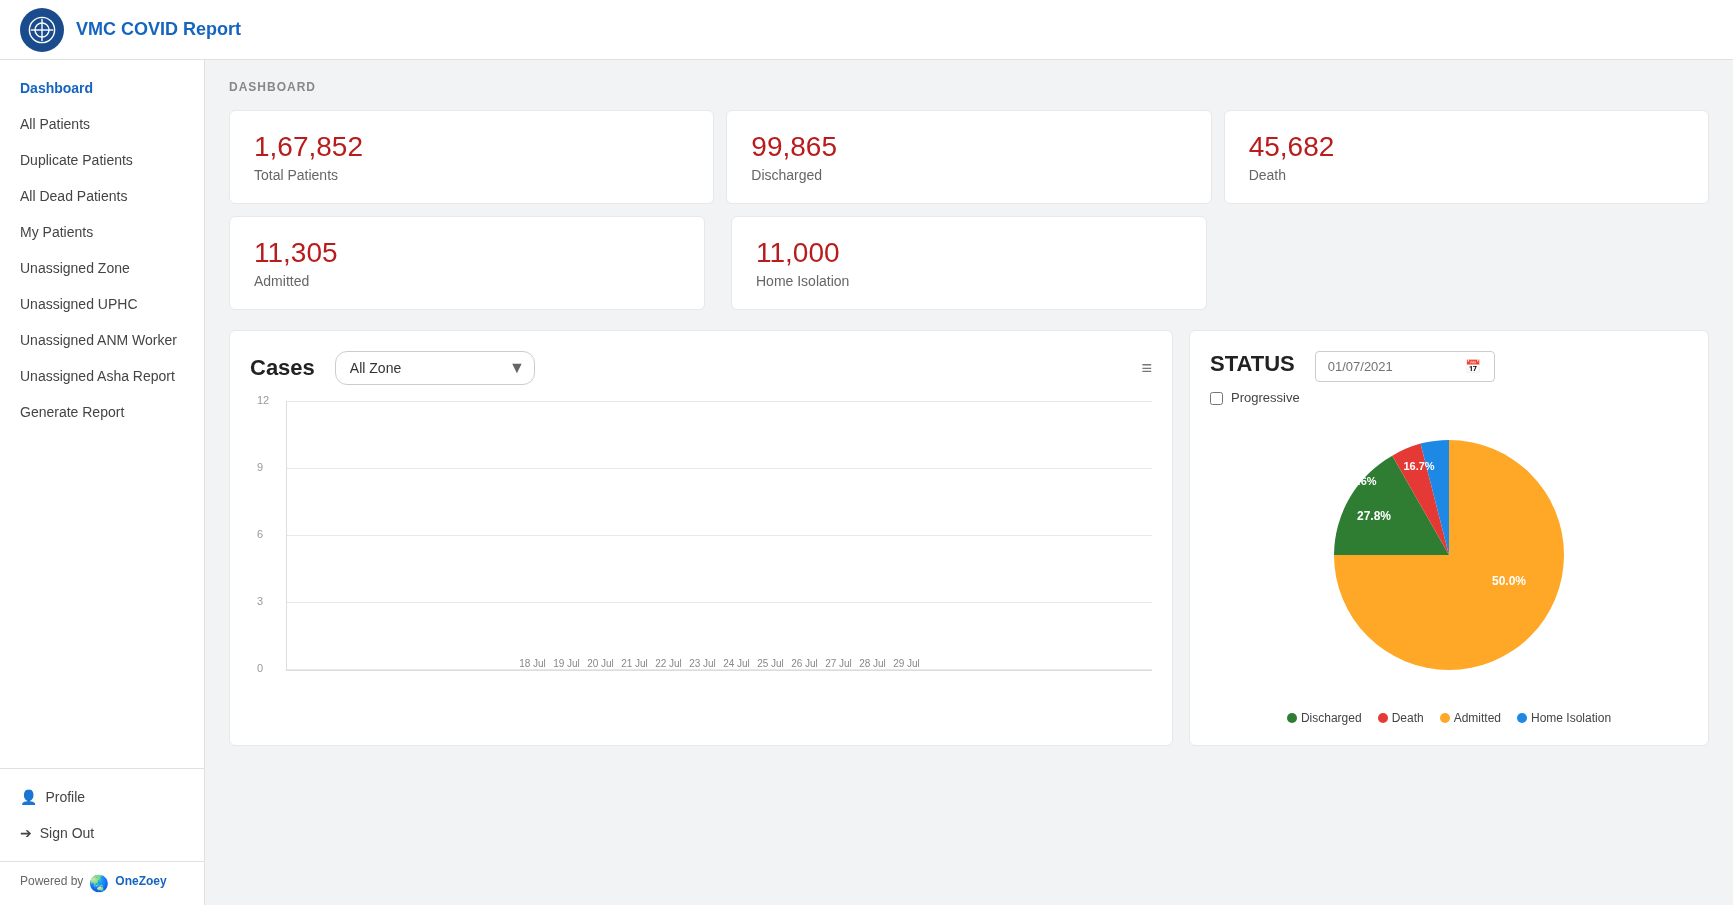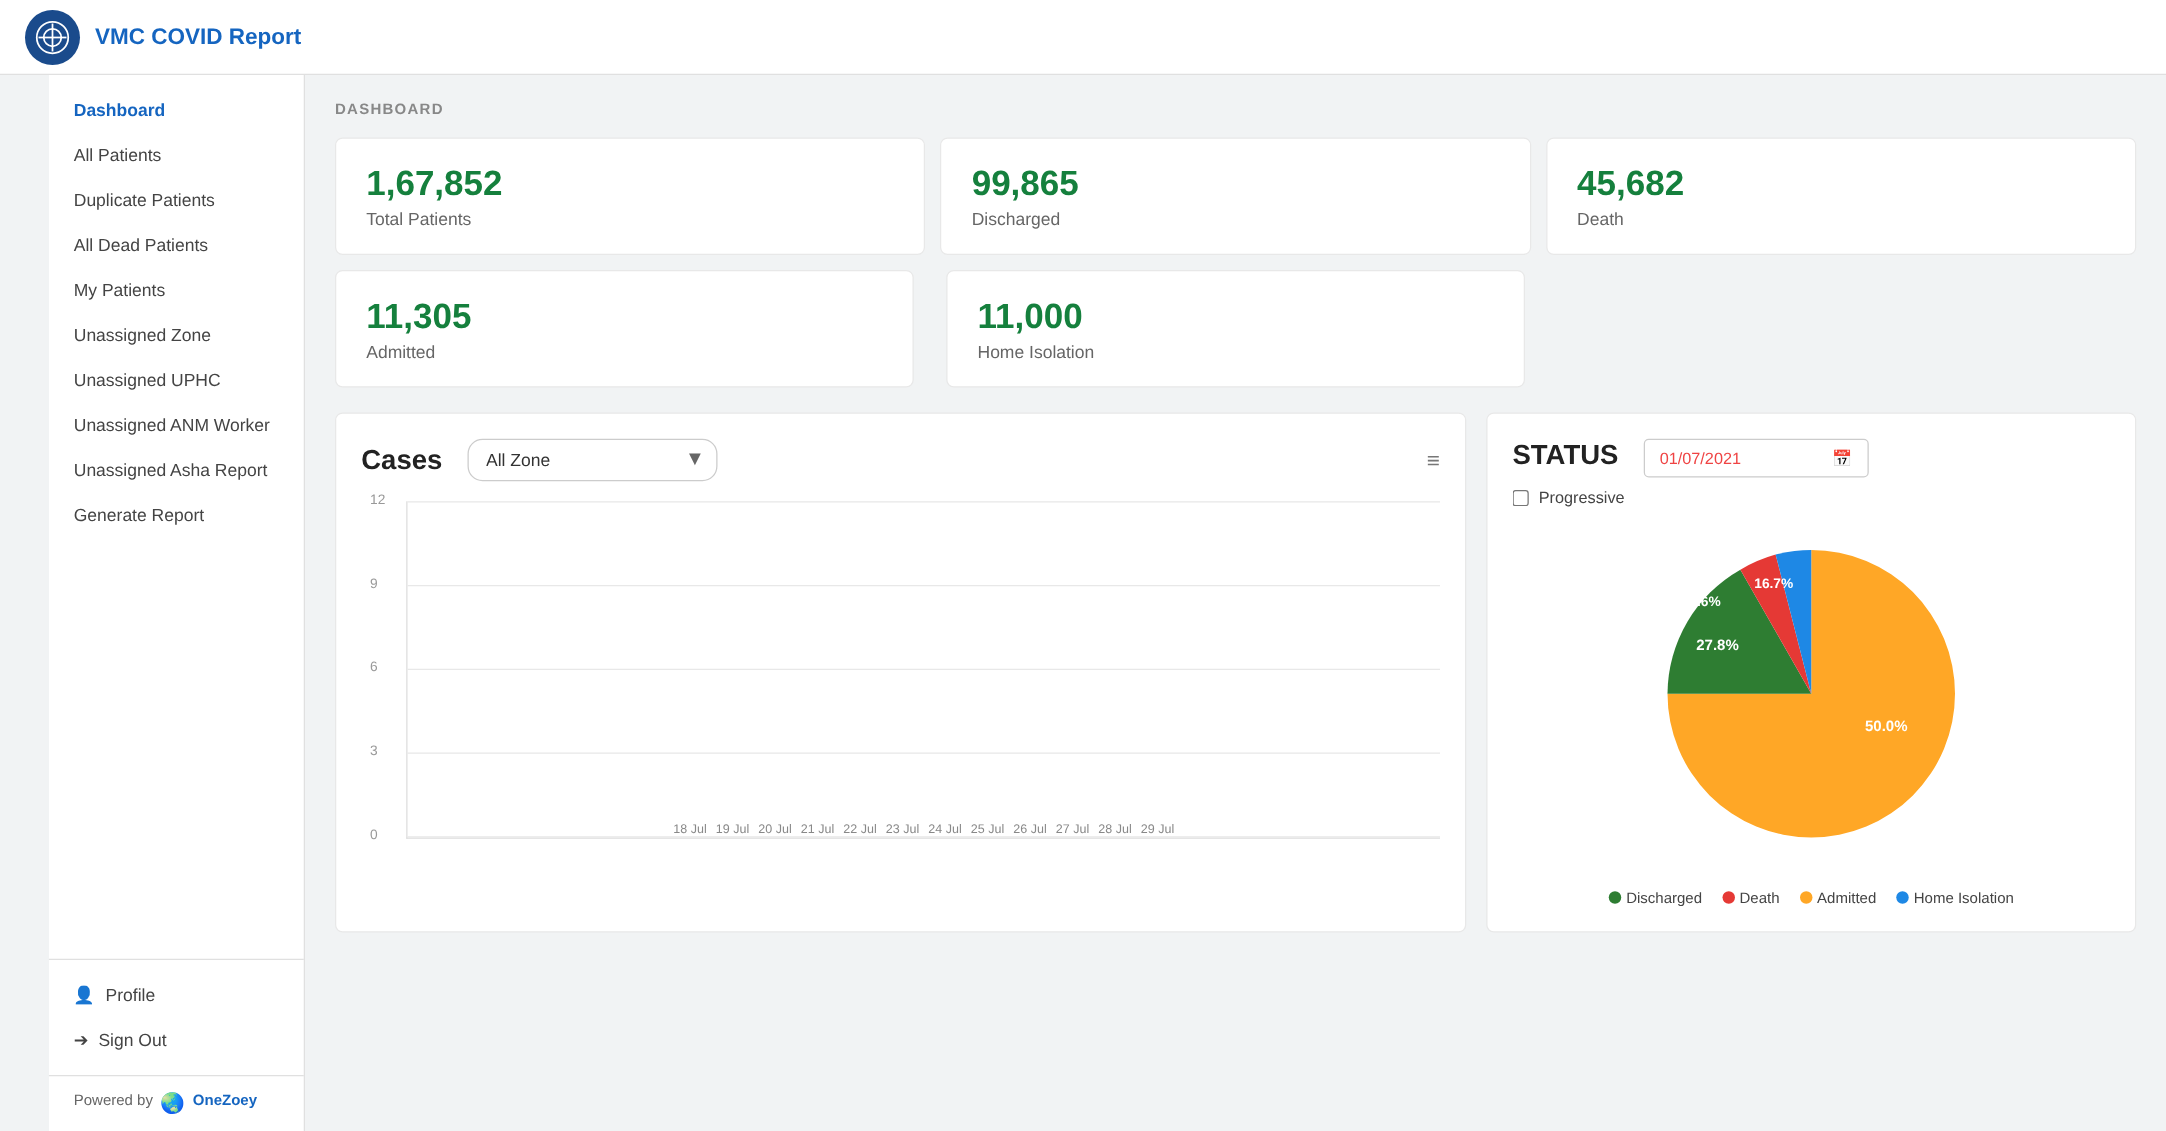--- a/index.html
+++ b/index.html
@@ -21,21 +21,21 @@
       border-radius: 50%;
       background: #1a4b8c;
       display: flex; align-items: center; justify-content: center;
       margin-right: 12px;
       flex-shrink: 0;
     }
     .header-logo svg { width: 28px; height: 28px; }
     .header-title { color: #1565c0; font-size: 18px; font-weight: 600; }
 
     
-    .layout { display: flex; flex: 1; overflow: hidden; margin-left: 39px; }
+    .layout { display: flex; flex: 1; overflow: hidden; }
 
     
     .sidebar {
       width: 205px;
       background: #fff;
       border-right: 1px solid #e0e0e0;
       display: flex;
       flex-direction: column;
       padding-top: 10px;
       flex-shrink: 0;
@@ -105,22 +105,22 @@
     }
     .stat-card {
       background: #fff;
       border-radius: 6px;
       padding: 20px 24px;
       border: 1px solid #e8e8e8;
     }
     .stat-card.empty { background: transparent; border: none; }
     .stat-number {
       font-size: 28px;
-      font-weight: 700;
-      color: #15803d;
+      font-weight: 400;
+      color: #b91c1c;
       margin-bottom: 4px;
     }
     .stat-label {
       font-size: 14px;
       color: #666;
     }
 
     
     .charts-section {
       display: grid;
@@ -249,21 +249,21 @@
       margin-right: 20px;
     }
     .status-date-input {
       display: flex;
       align-items: center;
       border: 1px solid #ccc;
       border-radius: 4px;
       padding: 7px 12px;
       font-size: 13px;
       background: #fff;
-      color: #ef4444;
+      color: #737373;
       gap: 14px;
       cursor: pointer;
       min-width: 180px;
     }
     .progressive-check {
       display: flex;
       align-items: flex-end;
       gap: 8px;
       font-size: 13px;
       color: #444;

